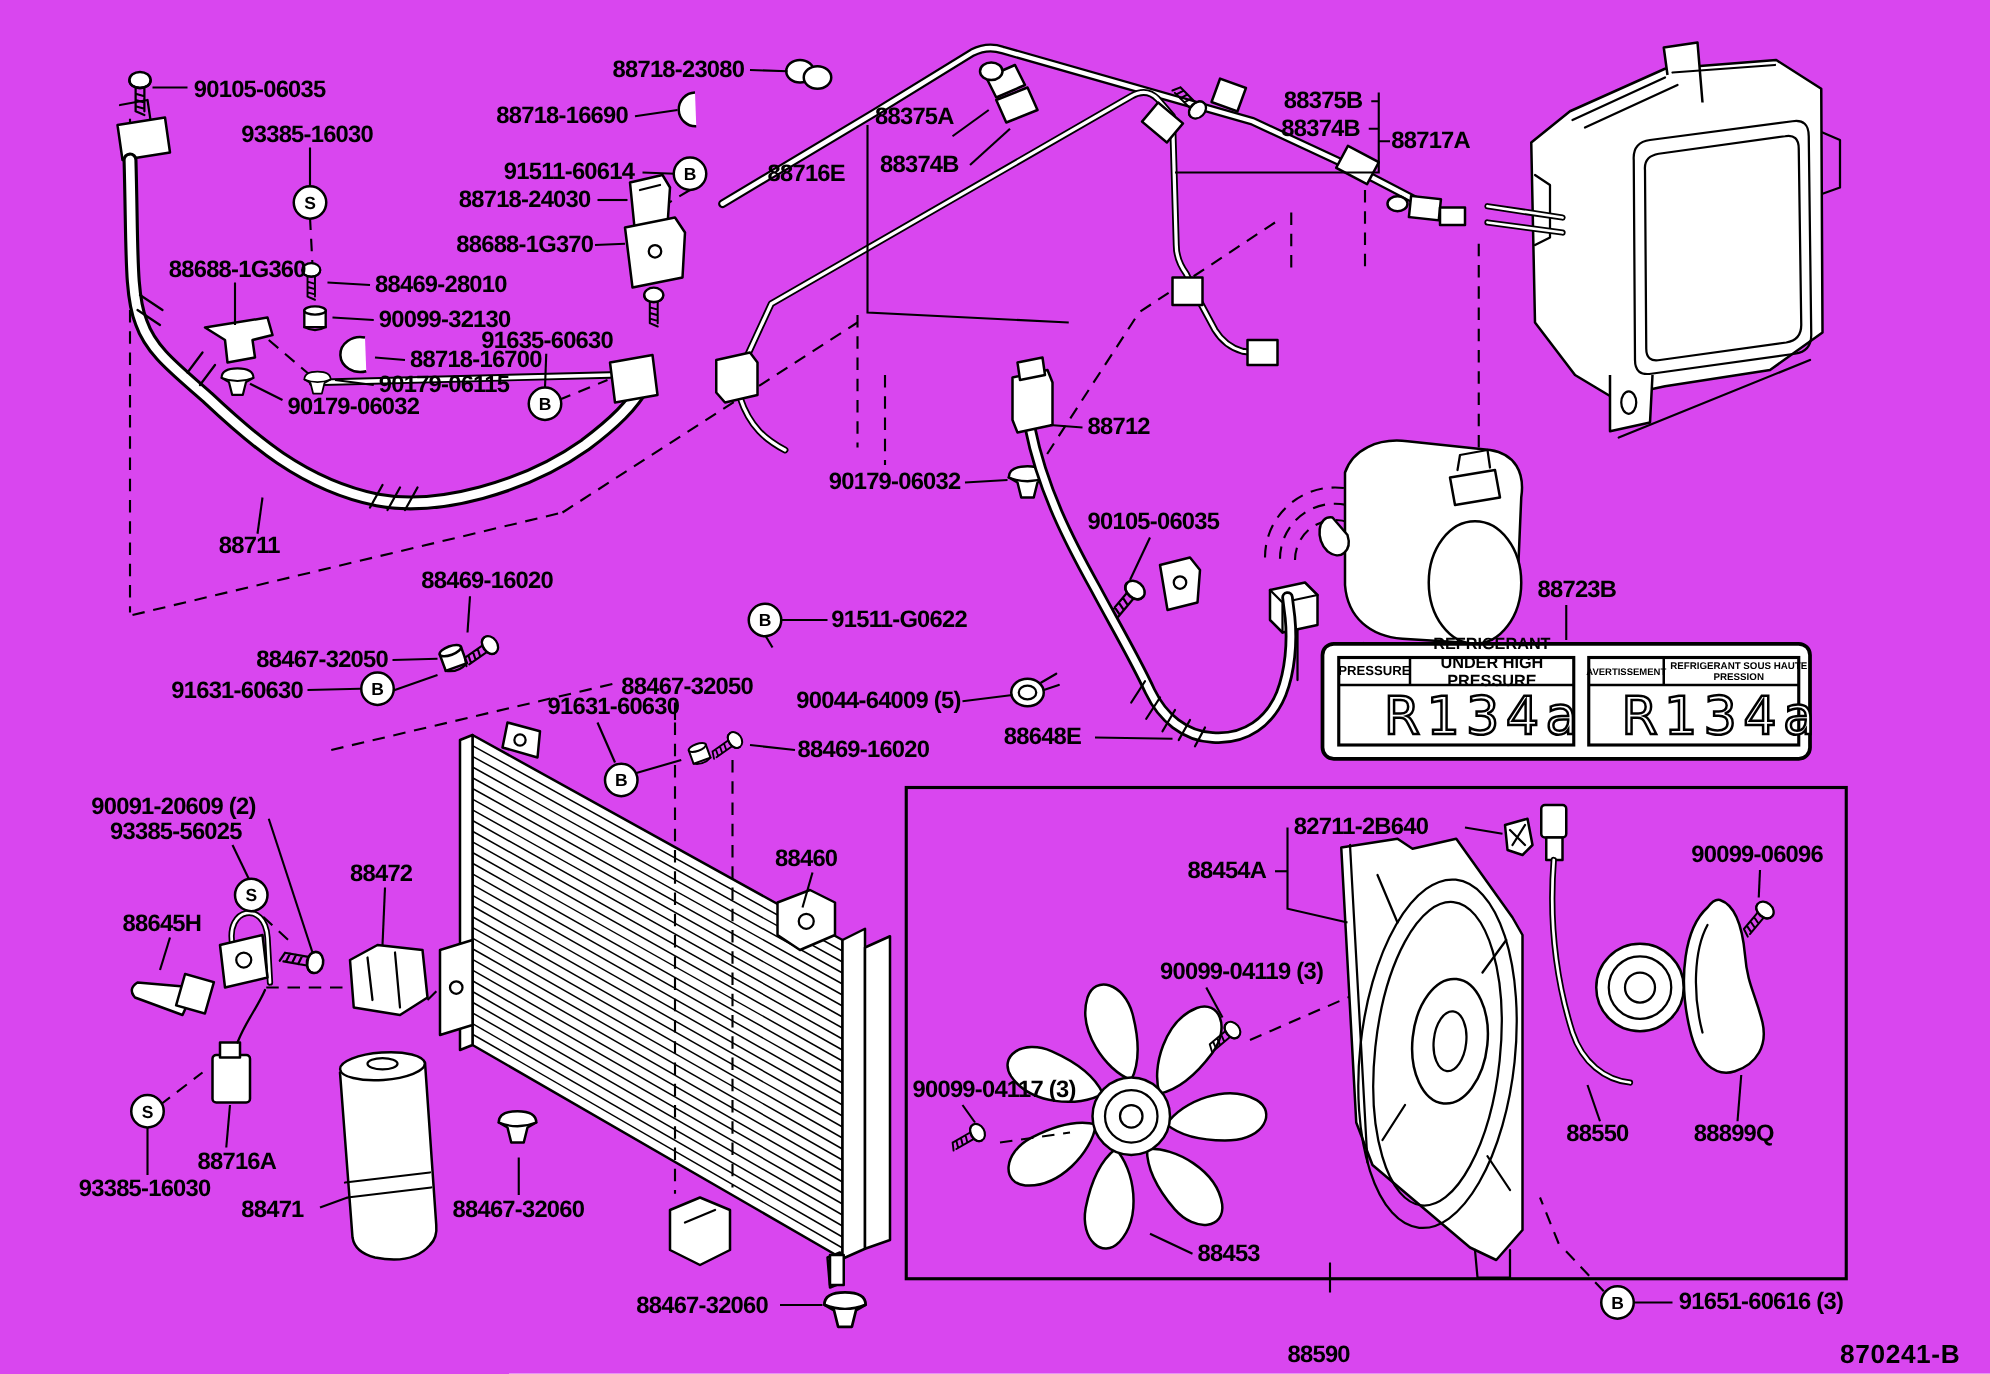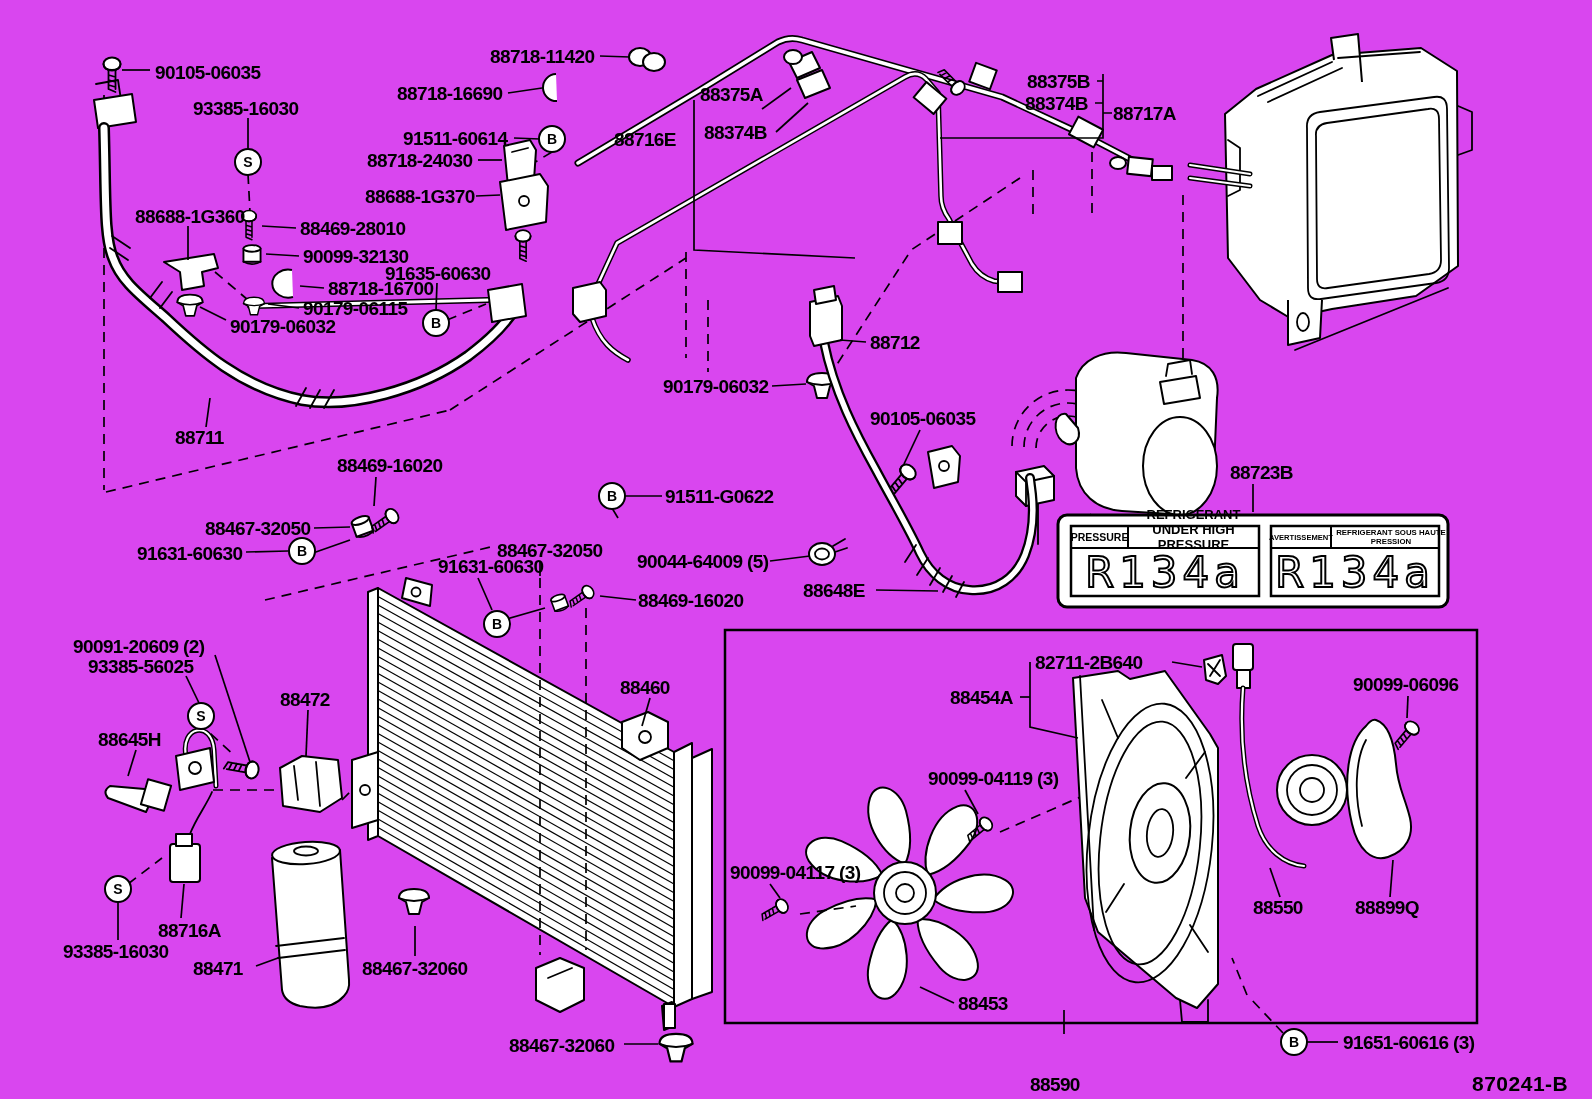--- a/index.html
+++ b/index.html
@@ -10,21 +10,21 @@
        letter-spacing:-0.6px;white-space:nowrap;color:#000;}
   .co{position:absolute;width:24px;height:24px;border:2.5px solid #000;border-radius:50%;
       background:#fff;display:flex;align-items:center;justify-content:center;
       font:700 14px "Liberation Sans",sans-serif;transform:translate(-50%,-50%);color:#000;}
   .code{position:absolute;transform:translateY(-50%);font:700 21px "Liberation Sans",sans-serif;
         letter-spacing:0.5px;color:#000;}
   .plate-cell{position:absolute;display:flex;align-items:center;justify-content:center;
         text-align:center;color:#000;font-weight:700;}
   .r134a{position:absolute;display:flex;align-items:center;justify-content:center;
         font-family:"DejaVu Sans",sans-serif;font-weight:400;color:#fff;
-        -webkit-text-stroke:2px #000;letter-spacing:5px;}
+        -webkit-text-stroke:2px #000;letter-spacing:5px;padding-left:22px;}
   
   .p{fill:#fff;stroke:#000;stroke-width:2;stroke-linejoin:round;}
   .nf{fill:none;stroke:#000;stroke-width:1.8;stroke-linejoin:round;stroke-linecap:round;}
   .to{fill:none;stroke:#000;stroke-linecap:round;stroke-linejoin:round;}
   .ti{fill:none;stroke:#fff;stroke-linecap:round;stroke-linejoin:round;}
   .leaders line{stroke:#000;stroke-width:1.7;}
   .dashes line,.dashes path{stroke:#000;stroke-width:1.7;fill:none;stroke-dasharray:10 7;}
   #hatch line{stroke:#000;stroke-width:1.2;}
 </style>
 </head>
@@ -372,21 +372,21 @@
     <line x1="1064" y1="1034" x2="1064" y2="1010"></line>
     <line x1="1338" y1="1042" x2="1306" y2="1042"></line>
     <line x1="612" y1="508" x2="618" y2="518"></line>
     <line x1="313" y1="553" x2="350" y2="540"></line>
     <line x1="507" y1="619" x2="545" y2="608"></line>
   </g>
 </svg>
 
 <div class="lbl" style="left:155px;top:72px">90105-06035</div>
 <div class="lbl" style="left:193px;top:108px">93385-16030</div>
-<div class="lbl" style="left:490px;top:56px">88718-11420</div>
+<div class="lbl" style="left:490px;top:56px">88718-23080</div>
 <div class="lbl" style="left:397px;top:93px">88718-16690</div>
 <div class="lbl" style="left:403px;top:138px">91511-60614</div>
 <div class="lbl" style="left:367px;top:160px">88718-24030</div>
 <div class="lbl" style="left:365px;top:196px">88688-1G370</div>
 <div class="lbl" style="left:135px;top:216px">88688-1G360</div>
 <div class="lbl" style="left:300px;top:228px">88469-28010</div>
 <div class="lbl" style="left:303px;top:256px">90099-32130</div>
 <div class="lbl" style="left:385px;top:273px">91635-60630</div>
 <div class="lbl" style="left:328px;top:288px">88718-16700</div>
 <div class="lbl" style="left:303px;top:308px">90179-06115</div>

